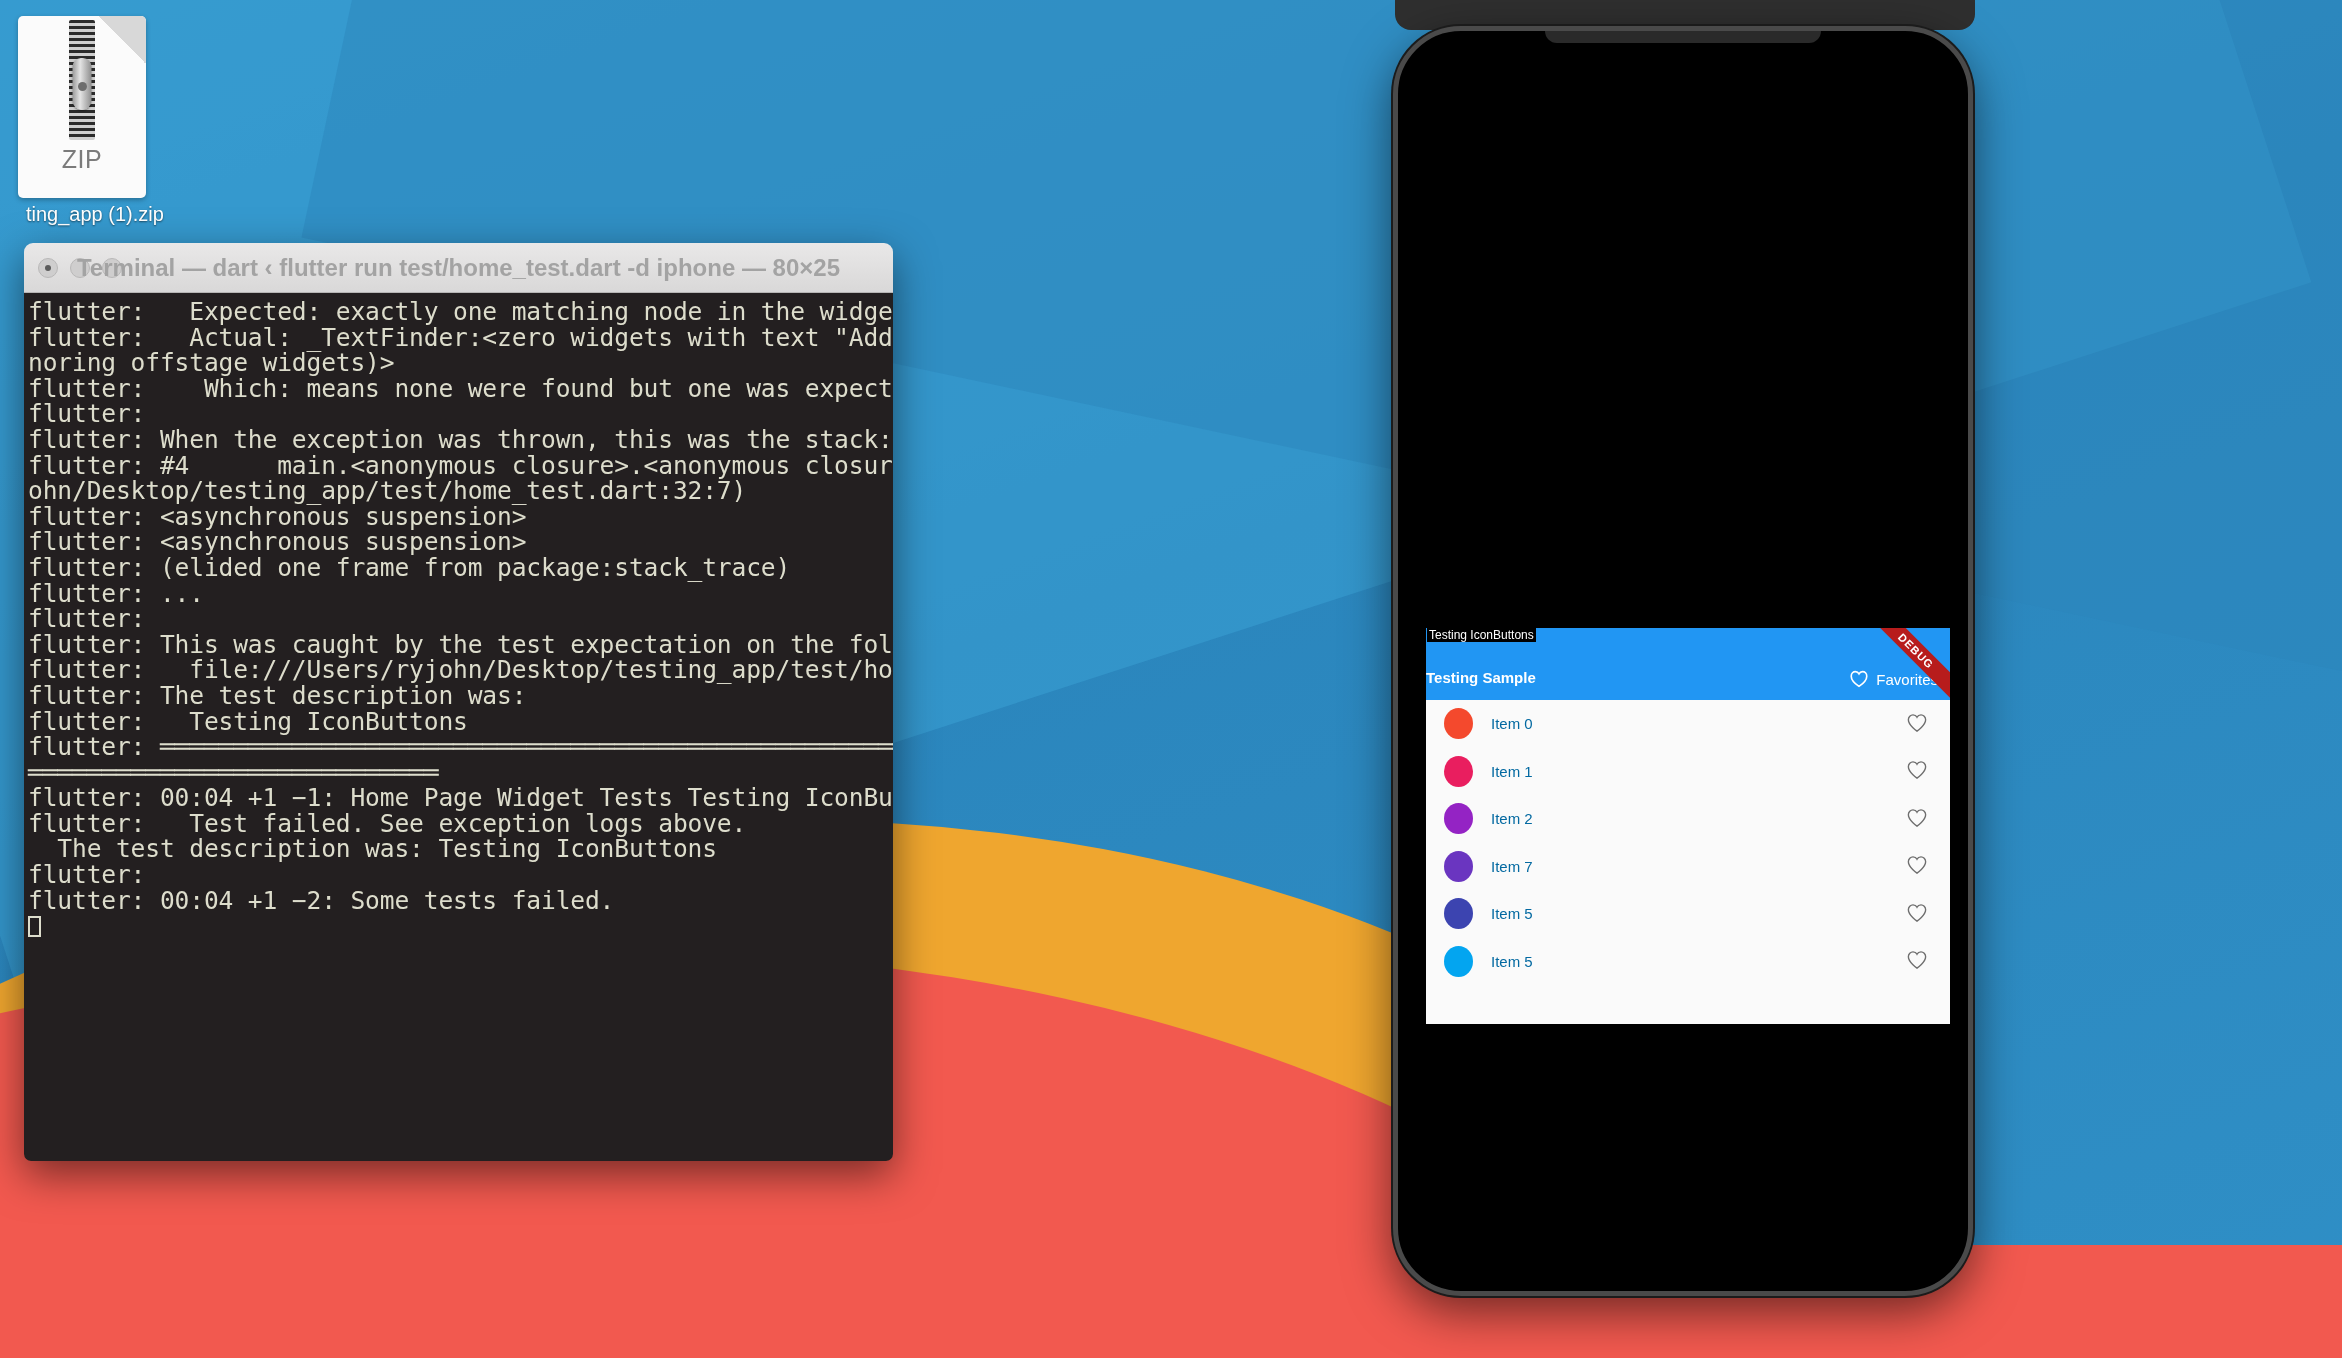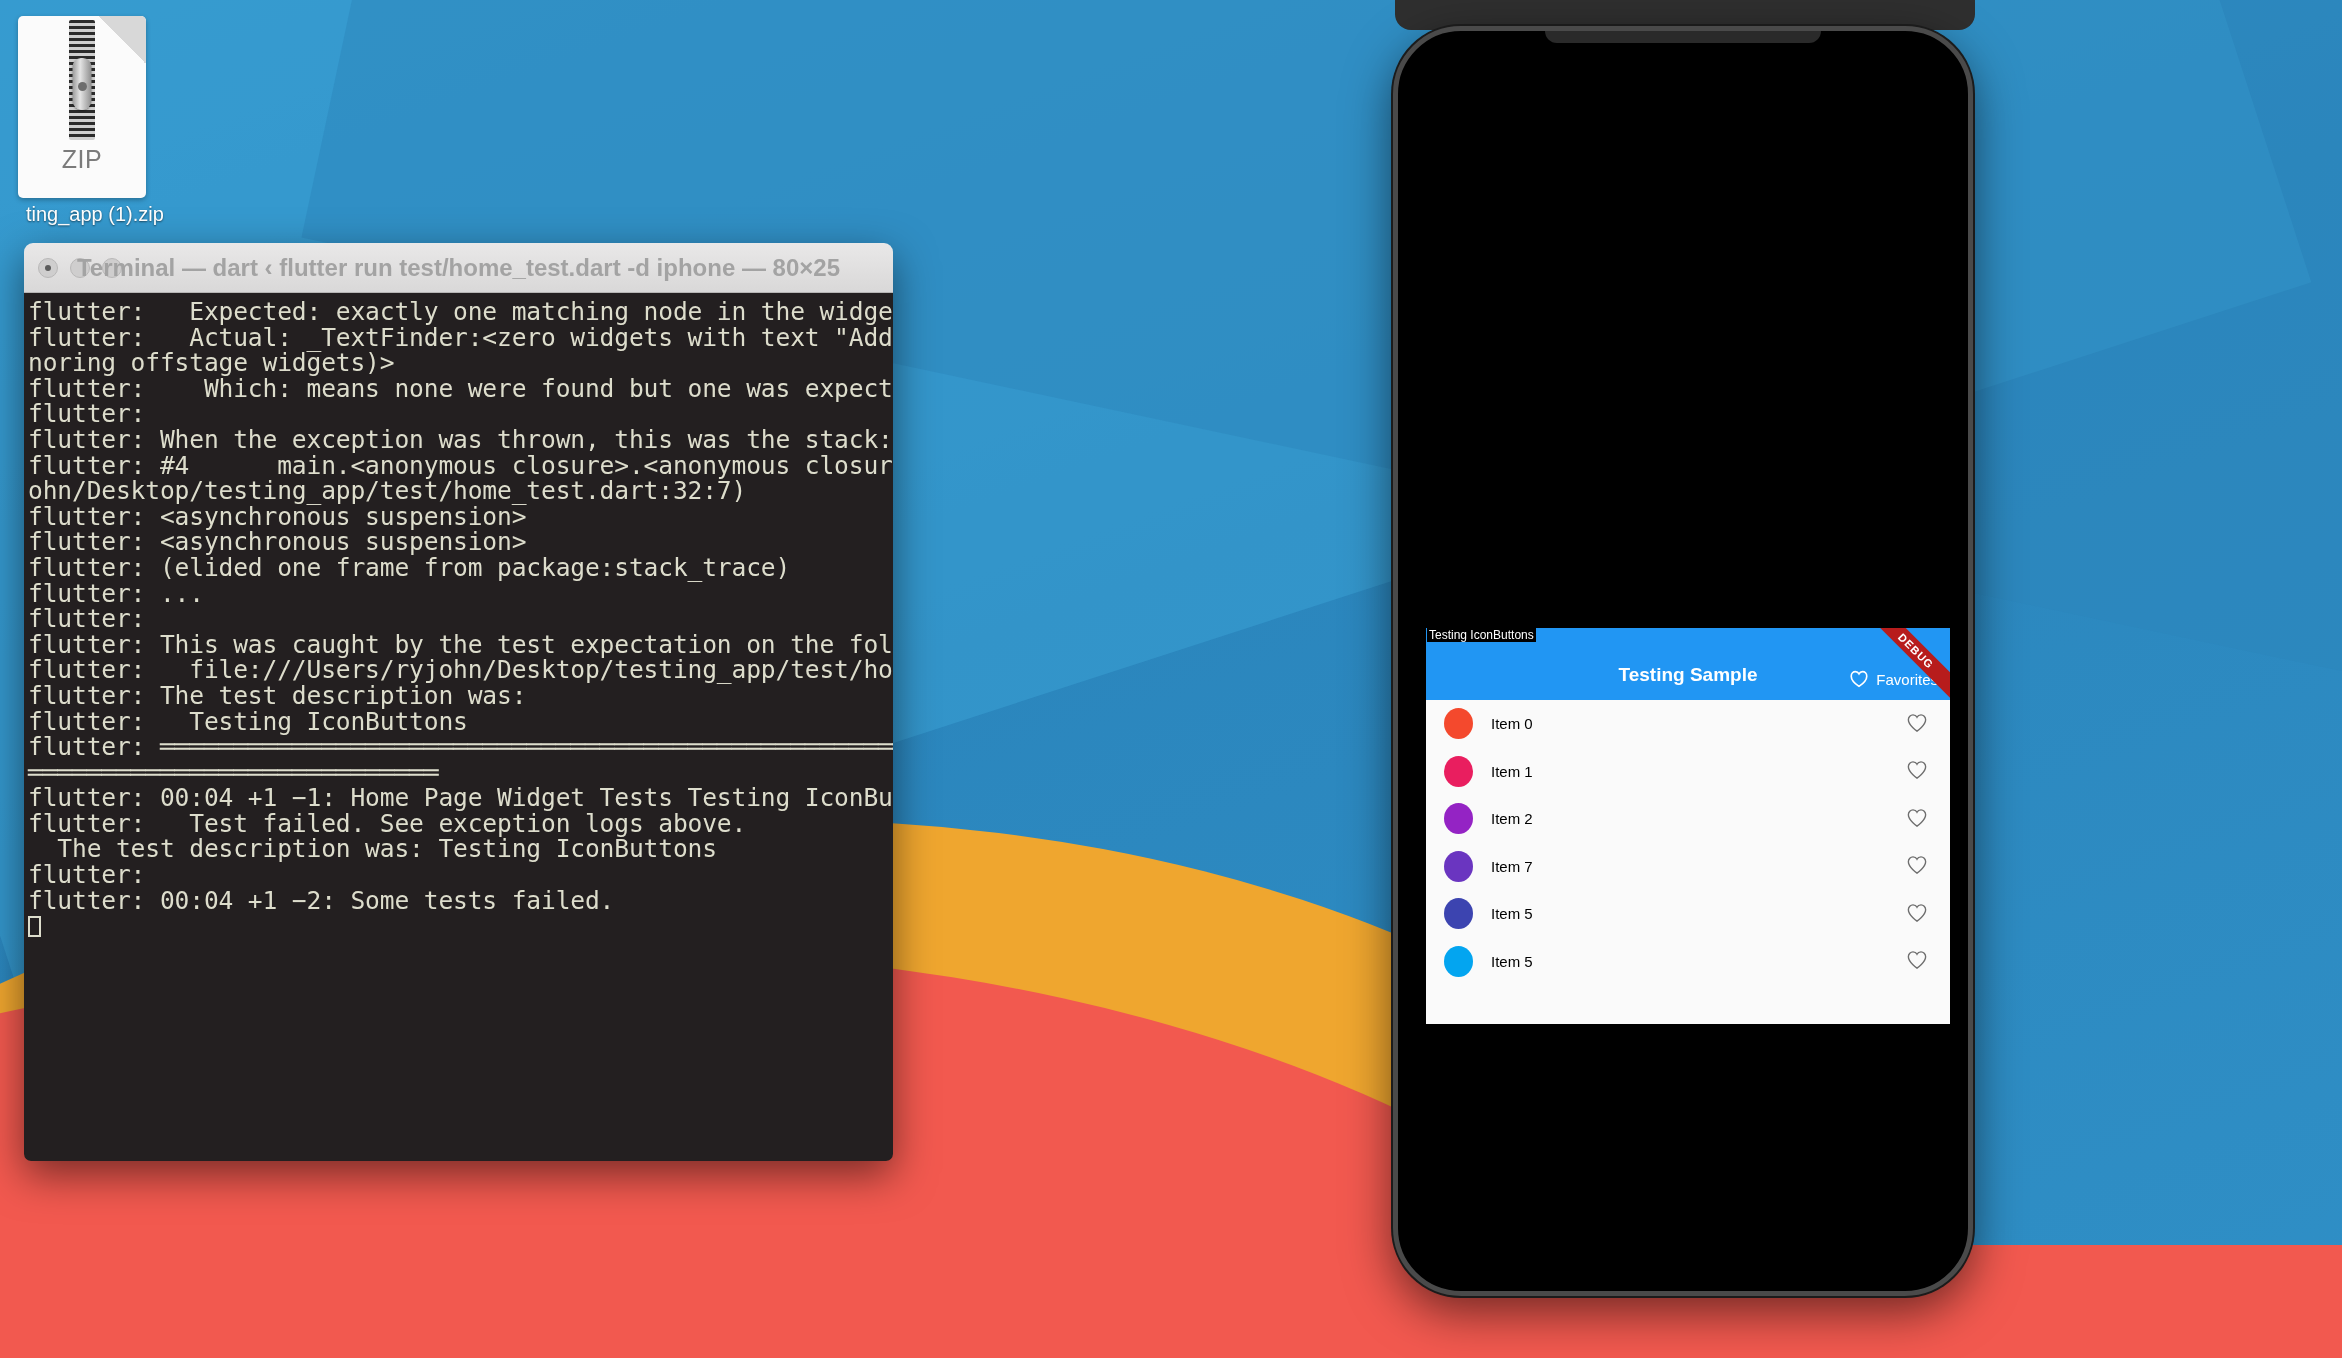--- a/index.html
+++ b/index.html
@@ -208,22 +208,22 @@
   #appbar {
     position: relative;
     height: 72px;
     background: #2196f3;
     display: flex; align-items: flex-end;
     padding-bottom: 10px;
     overflow: hidden;
   }
   #appbar-title {
     position: absolute; left: 0; right: 0;
-    text-align: center;
-    font-size: 19px; font-weight: bold; color: #fff;
+    text-align: left;
+    font-size: 15px; font-weight: bold; color: #fff;
     bottom: 14px;
   }
   #favorites-action {
     position: absolute; right: 12px; bottom: 12px;
     display: flex; align-items: center; gap: 7px;
     color: #fff;
   }
   #favorites-action .fav-text { font-size: 15px; }
   .heart-outline { display: block; }
   #debug-banner {
@@ -245,21 +245,21 @@
     padding: 0 22px 0 18px;
   }
   .avatar {
     width: 29px; height: 31px;
     border-radius: 50%;
     flex: 0 0 auto;
   }
   .item-label {
     margin-left: 18px;
     font-size: 15px;
-    color: #000000;
+    color: #0369a1;
     flex: 1;
   }
   .fav-toggle { width: 22px; height: 22px; }
 </style>
 </head>
 <body>
 
 <div id="desktop">
 
   <div class="wp-layer wp-blue-base"></div>

